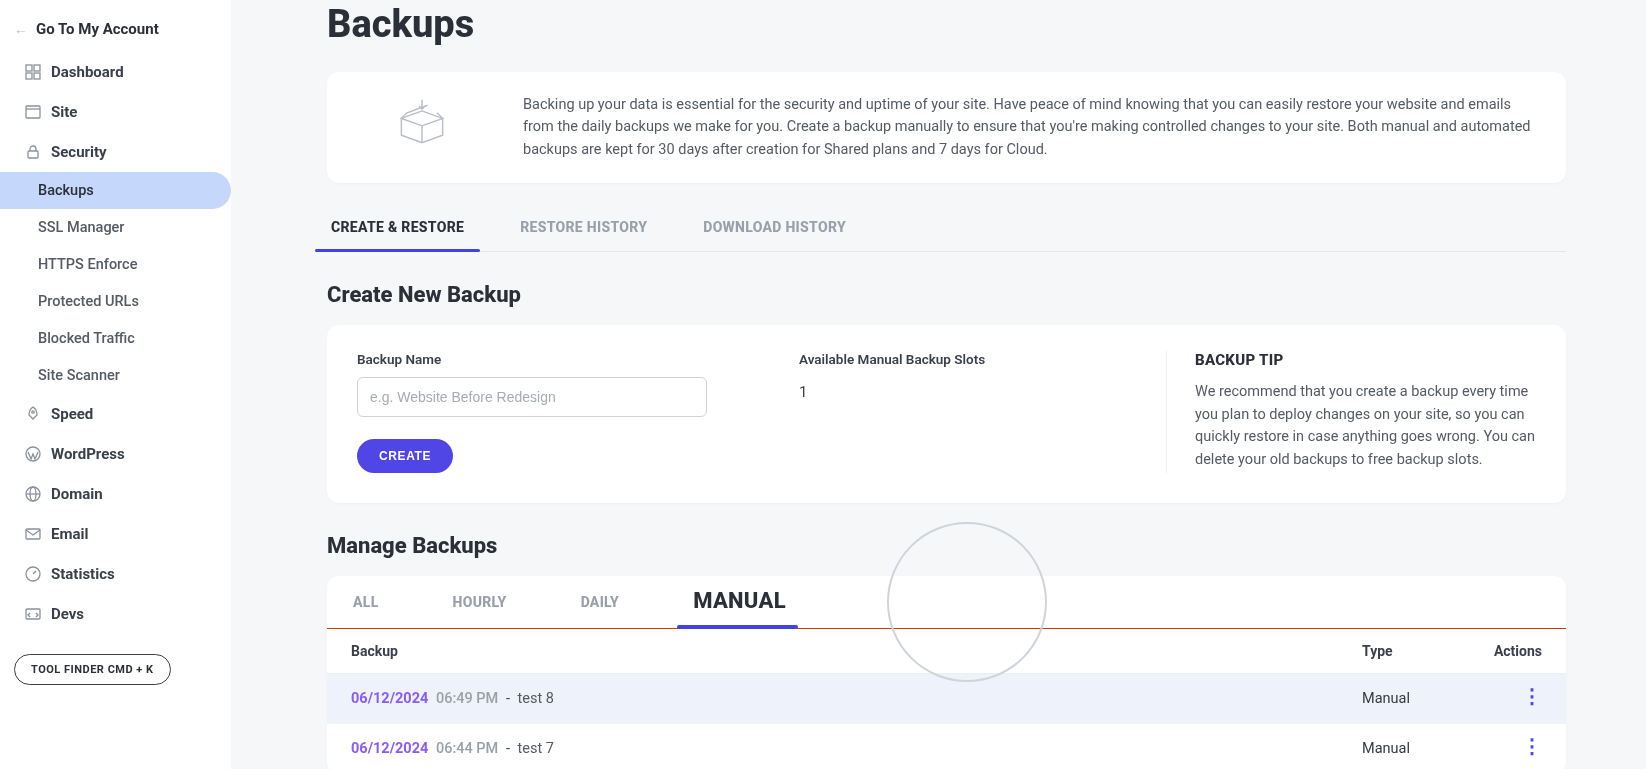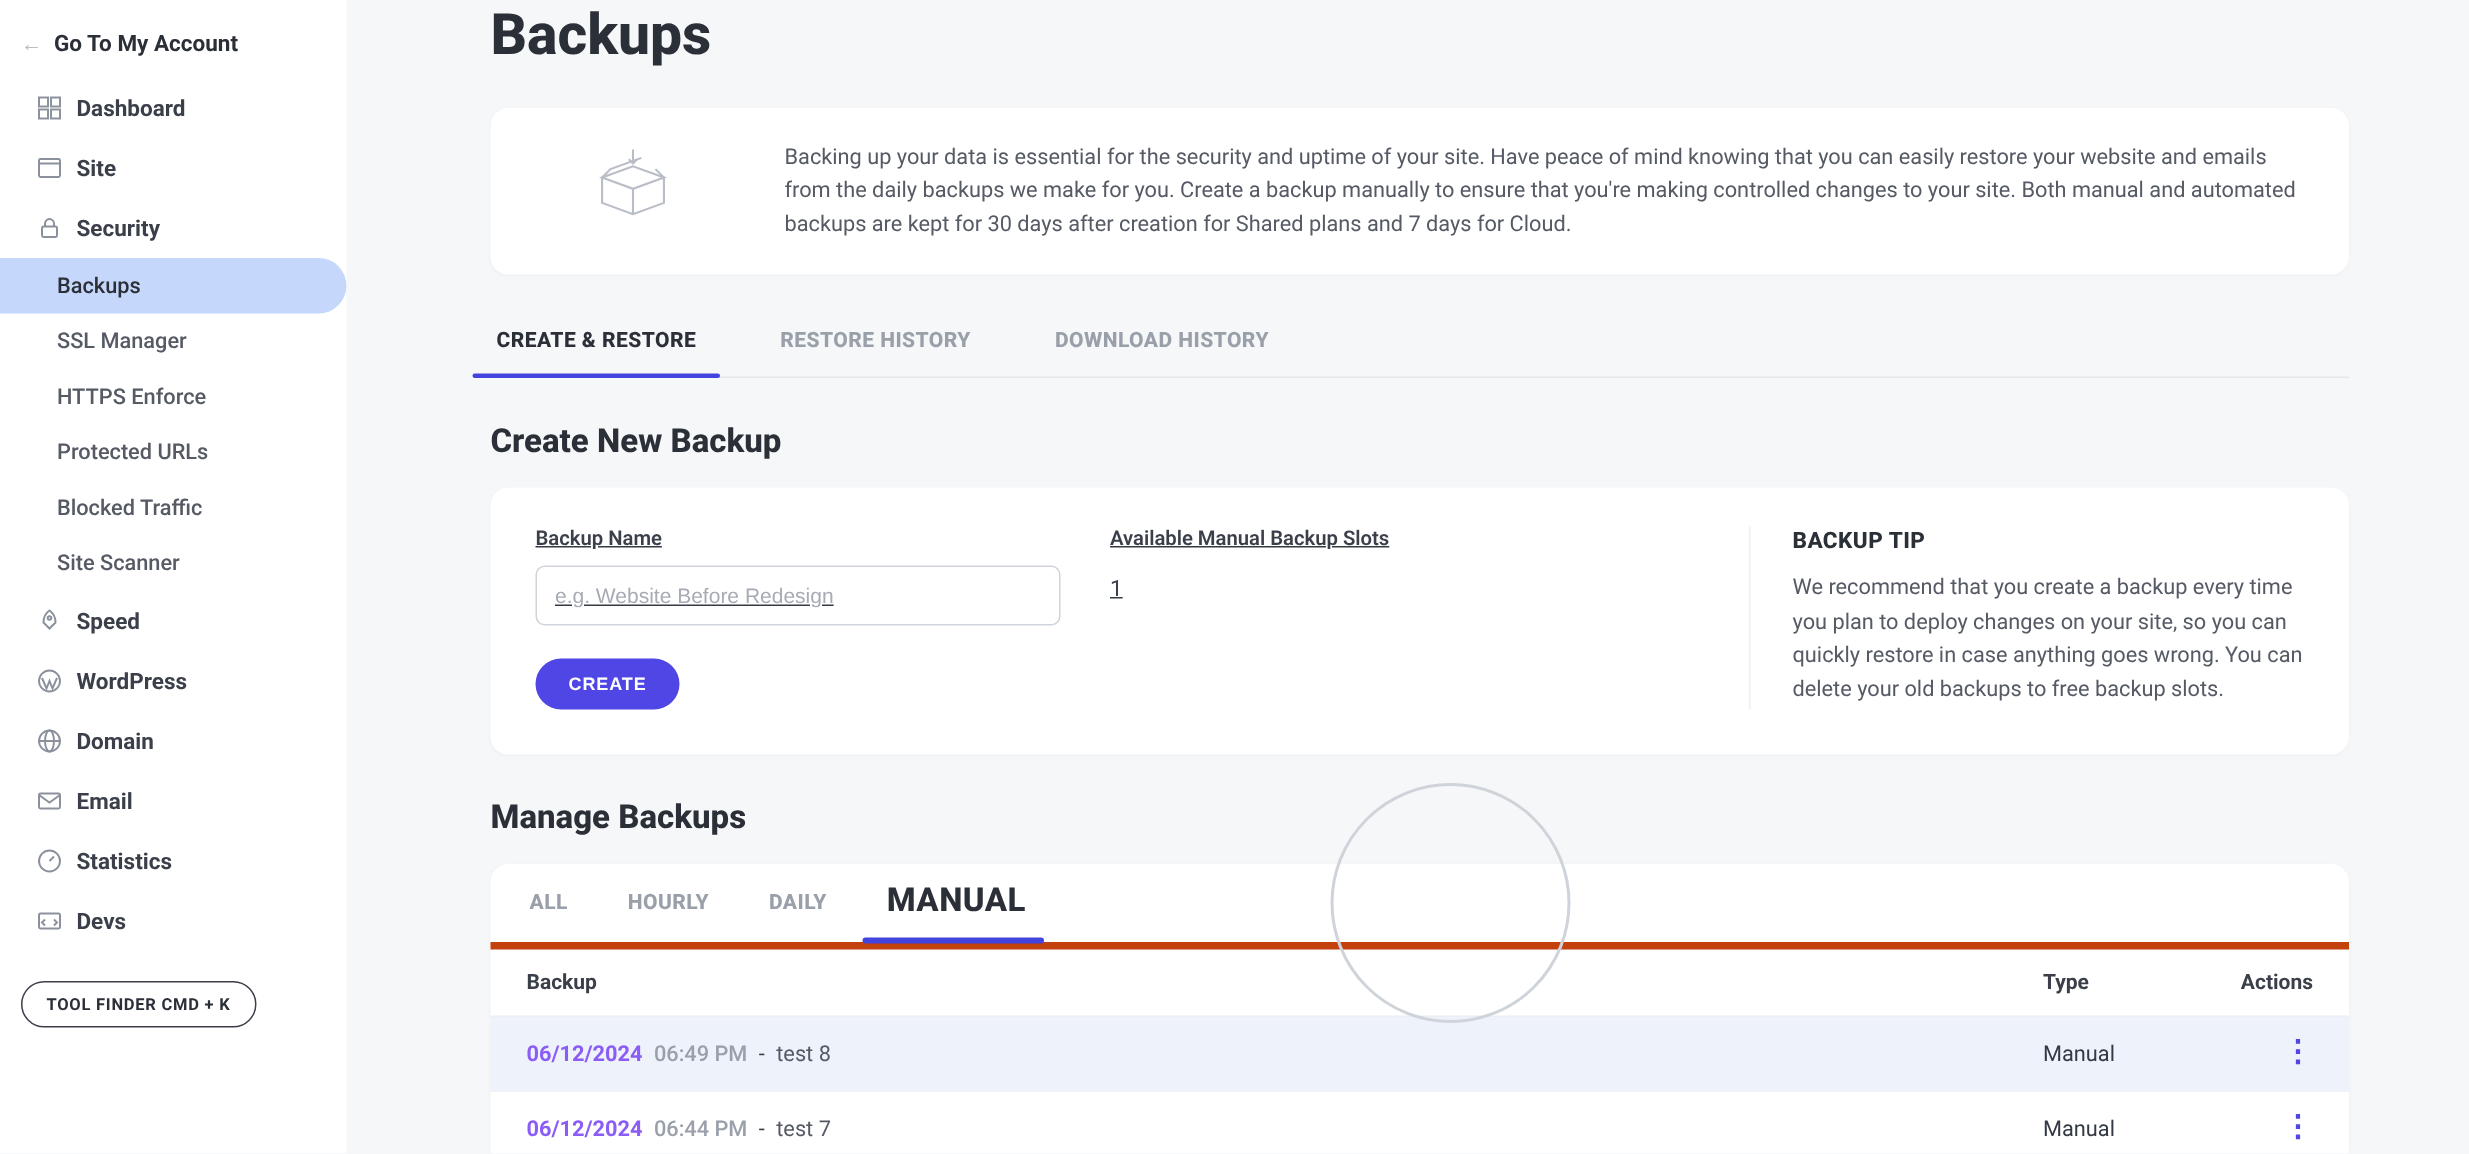--- a/index.html
+++ b/index.html
@@ -158,22 +158,21 @@
   .create-card {
     display: flex;
     padding: 26px 30px 30px 30px;
   }
   .create-left {
     flex: 1;
     padding-right: 40px;
   }
   .field-row {
     display: flex;
-    gap: 33px;
-    text-decoration: underline;
+    gap: 92px;
   }
   .field-col { display: flex; flex-direction: column; }
   .field-label {
     font-size: 13.5px;
     font-weight: 600;
     color: #3a3f4a;
     margin-bottom: 10px;
   }
   .text-input {
     width: 350px;
@@ -219,23 +218,23 @@
     line-height: 1.55;
     color: #555a64;
   }
   
   .manage-card {
     position: relative;
     margin-top: 0;
   }
   .filter-tabs {
     display: flex;
-    gap: 36px;
+    gap: 70px;
     padding: 0 24px;
-    border-bottom: 5px solid #c2410c;
+    border-bottom: 1px solid #c2410c;
   }
   .filter-tab {
     font-size: 14px;
     font-weight: 800;
     letter-spacing: 0.3px;
     color: #9aa0aa;
     padding: 18px 2px 18px 2px;
     cursor: pointer;
     position: relative;
   }

